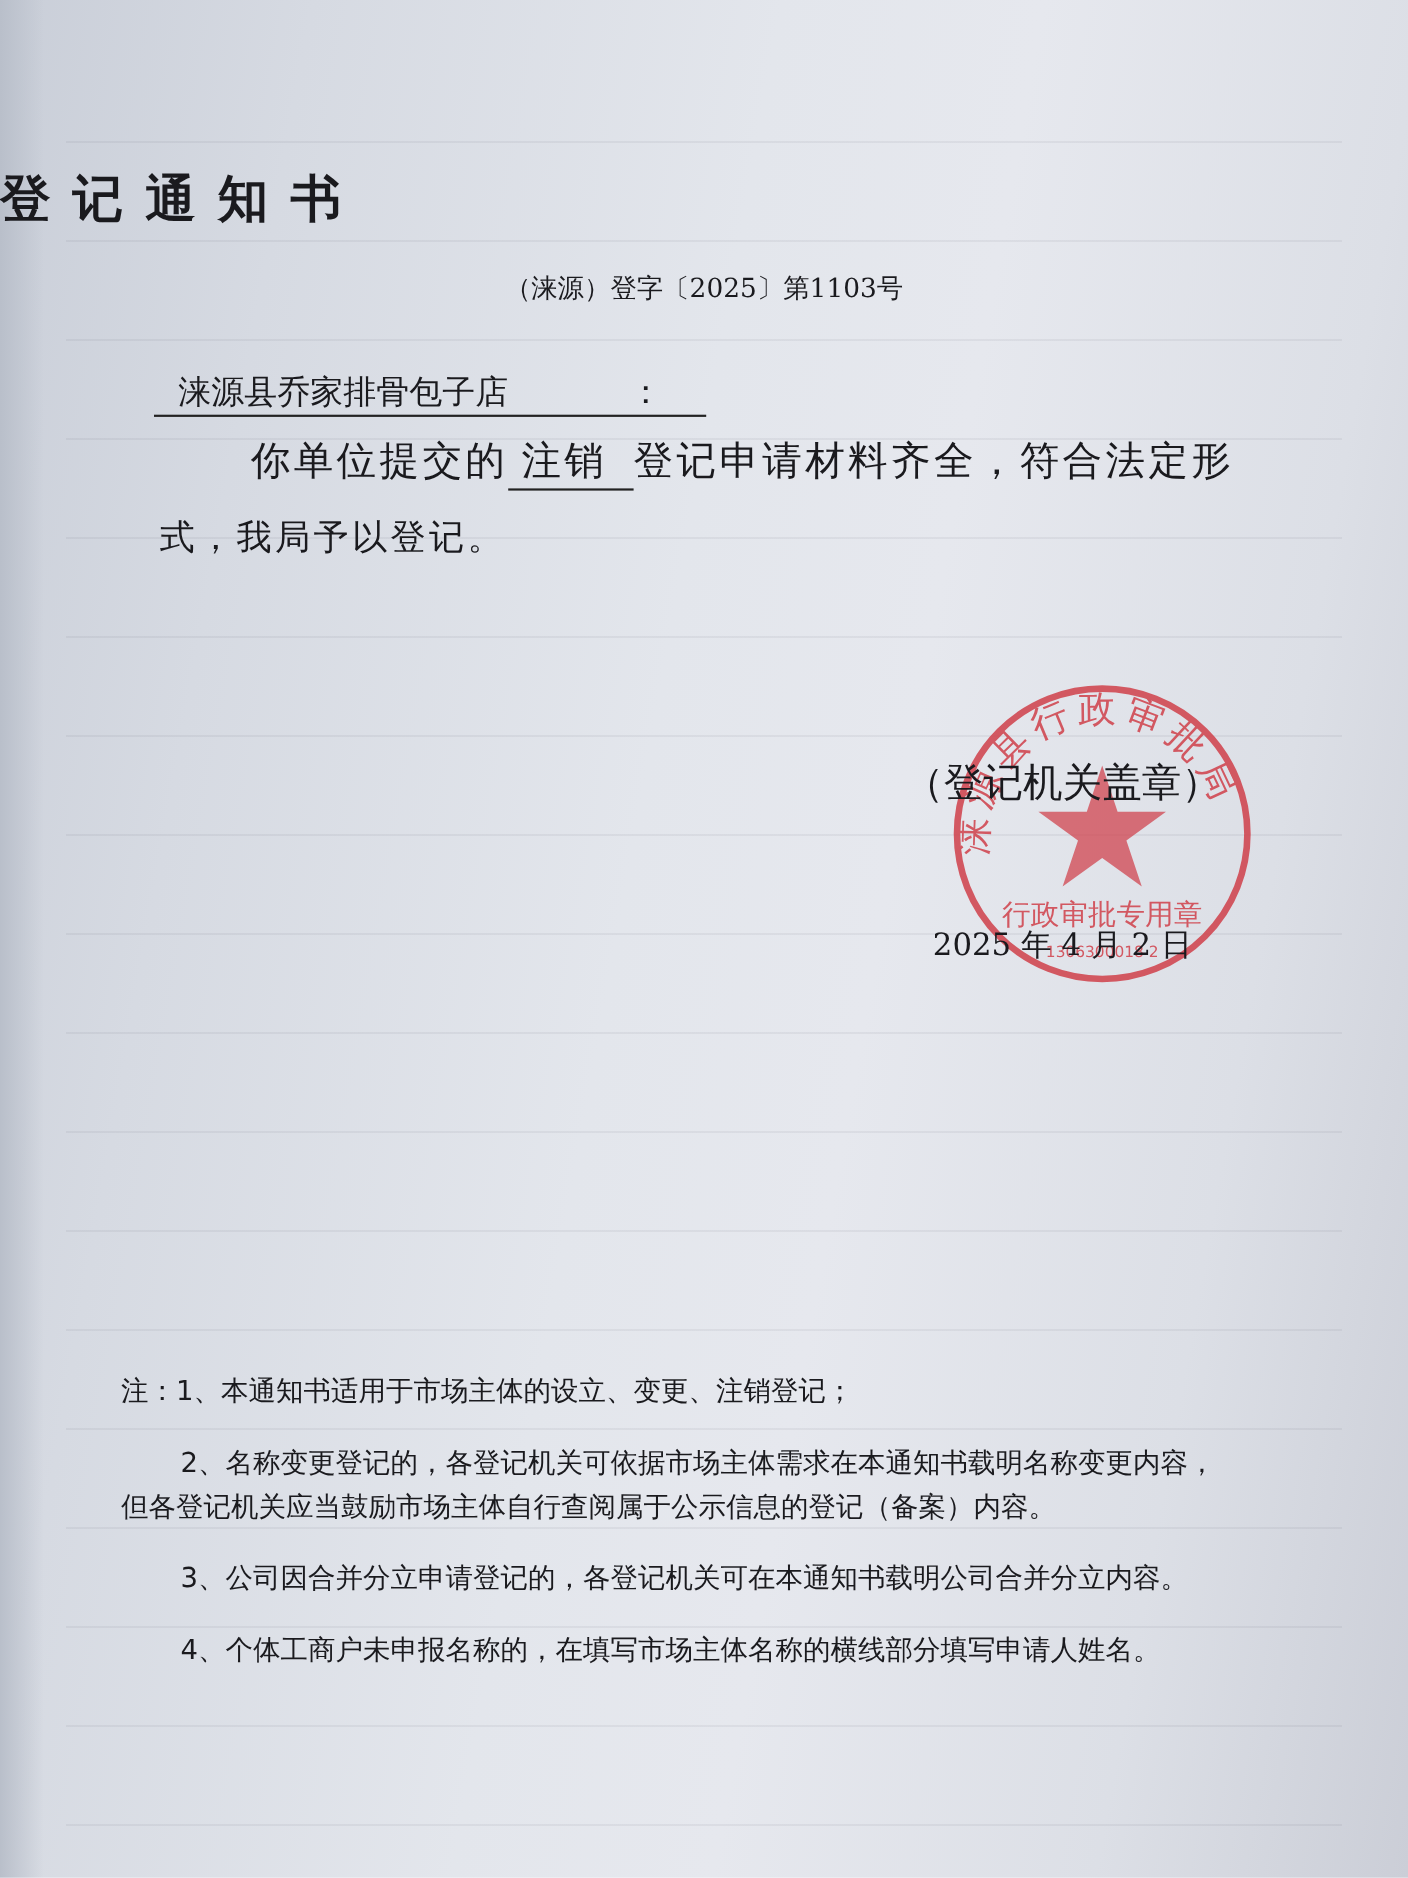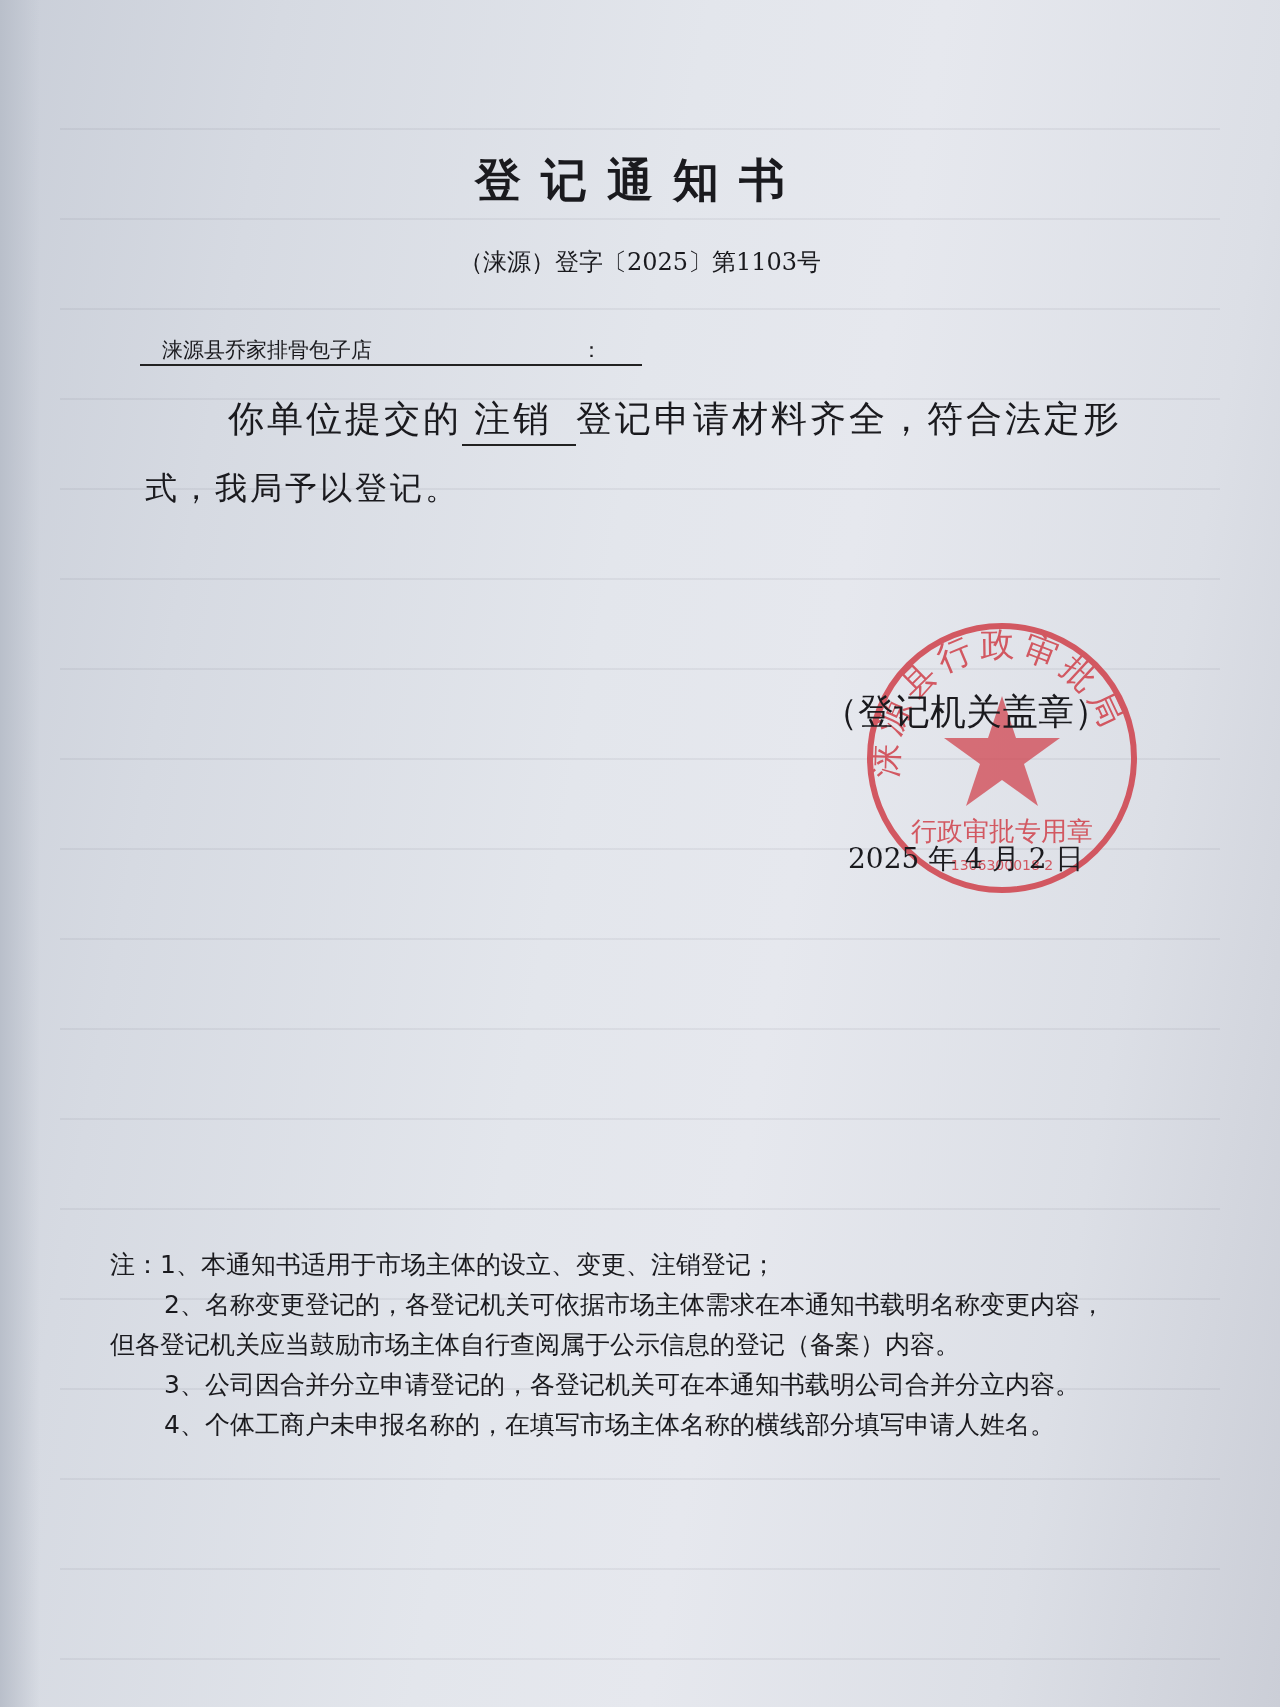--- a/index.html
+++ b/index.html
@@ -2,34 +2,34 @@
 <html><head>
 <meta charset="utf-8">
 <style>
   html,body{margin:0;padding:0;}
   body{width:1280px;height:1707px;overflow:hidden;position:relative;
     background:linear-gradient(100deg,#c9ced8 0%,#d6dae2 18%,#e3e6ec 45%,#e6e8ee 60%,#dcdfe6 82%,#cbced7 100%);
     font-family:"DejaVu Serif","Liberation Serif",serif;color:#1a1a1e;}
   .page-edge{position:absolute;left:0;top:0;width:40px;height:1707px;background:linear-gradient(90deg,#b9bfca,rgba(0,0,0,0));}
   .ghost{position:absolute;left:60px;top:60px;width:1160px;height:1600px;opacity:.07;
     background:repeating-linear-gradient(0deg,#445 0 2px,transparent 2px 90px);}
-  .title{position:absolute;left:0;width:1280px;top:150px;text-align:center;font-family:"DejaVu Sans","Liberation Sans",sans-serif;
+  .title{position:absolute;left:0;width:1280px;top:150px;font-family:"DejaVu Sans","Liberation Sans",sans-serif;
     font-weight:bold;font-size:46px;letter-spacing:20px;}
   .docno{position:absolute;left:0;width:1280px;top:246px;text-align:center;font-size:24px;}
-  .addressee{position:absolute;left:140px;top:336px;font-size:21px;width:480px;border-bottom:2px solid #222;padding-left:22px;}
+  .addressee{position:absolute;left:140px;top:336px;font-size:30px;width:480px;border-bottom:2px solid #222;padding-left:22px;}
   .addressee .colon{position:absolute;right:40px;top:0;}
   .body1{position:absolute;left:228px;top:395px;font-size:36px;letter-spacing:3px;}
   .fill{display:inline-block;border-bottom:2px solid #222;padding:0 12px;min-width:90px;}
   .body2{position:absolute;left:145px;top:467px;font-size:32px;letter-spacing:3px;}
   .seal-label{position:absolute;left:822px;top:688px;font-size:36px;z-index:2;}
   .date{position:absolute;left:848px;top:840px;font-size:28px;z-index:2;}
   .seal{position:absolute;left:862px;top:618px;width:280px;height:280px;z-index:1;opacity:.85;}
   .notes{position:absolute;left:110px;top:1245px;font-size:25px;line-height:40px;font-family:"DejaVu Sans","Liberation Sans",sans-serif;width:1120px;}
   .notes div{white-space:nowrap;}
-  .ind{padding-left:54px;}
+  .ind{padding-left:54px;margin-top:25px;}
 </style>
 </head>
 <body>
 
 <div class="page-edge"></div>
 <div class="ghost"></div>
 
 <div class="title">登记通知书</div>
 <div class="docno">（涞源）登字〔2025〕第1103号</div>
 

